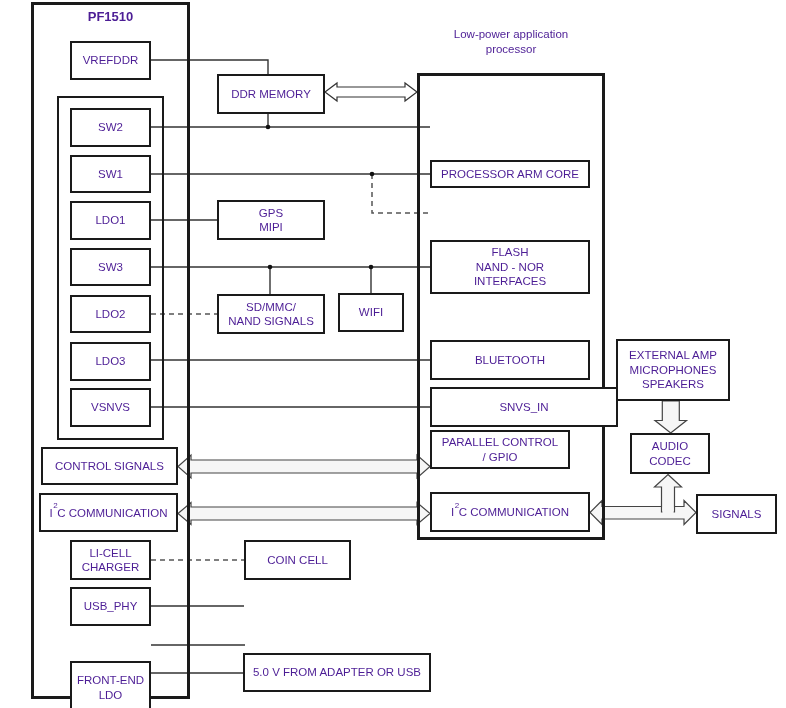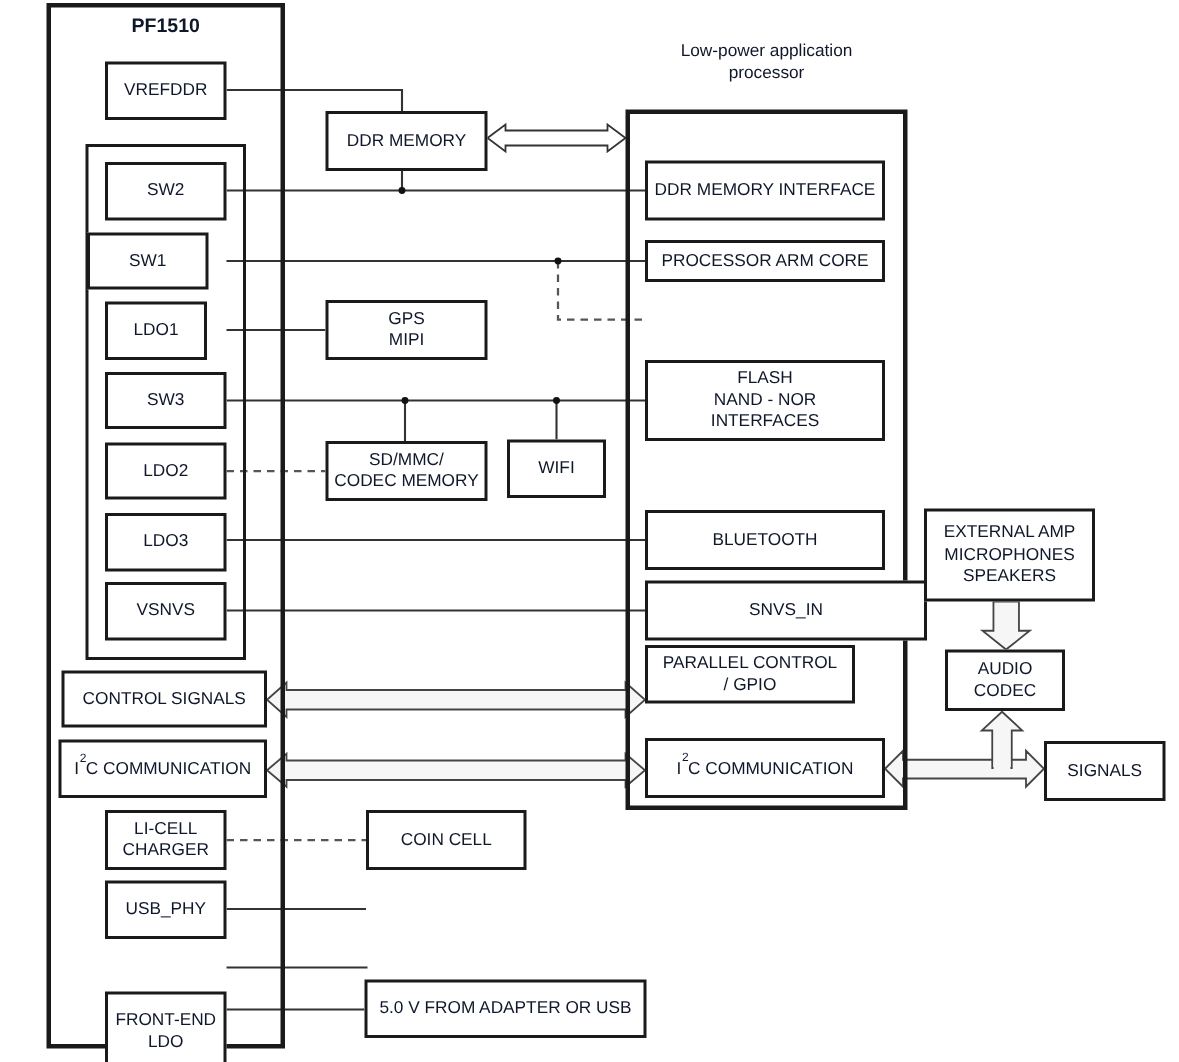--- a/index.html
+++ b/index.html
@@ -1,21 +1,21 @@
 <!DOCTYPE html>
 <html><head>
 <meta charset="utf-8">
 <style>
   html,body{margin:0;padding:0;background:#ffffff;}
   #stage{
     position:relative;
     width:786px;height:708px;
     background:#ffffff;
     font-family:"Liberation Sans", sans-serif;
-    color:#0f172a;
+    color:#4c1d95;
     overflow:hidden;
   }
   #wires{position:absolute;left:0;top:0;width:786px;height:708px;}
   .box{
     position:absolute;
     box-sizing:border-box;
     border:2px solid #1a1a1a;
     background:#ffffff;
     display:flex;align-items:center;justify-content:center;
     text-align:center;
@@ -91,51 +91,50 @@
     </g>
   </svg>
 
   <div class="outer" style="left:31px;top:2px;width:159px;height:697px;"></div>
   <div class="float-label bold" style="left:31px;top:8px;width:159px;height:18px;">PF1510</div>
 
   <div class="box" style="left:70px;top:41px;width:81px;height:39px;">VREFDDR</div>
 
   <div class="group" style="left:57px;top:96px;width:107px;height:344px;"></div>
   <div class="box" style="left:70px;top:108px;width:81px;height:39px;">SW2</div>
-  <div class="box" style="left:58px;top:155px;width:81px;height:38px;">SW1</div>
-  <div class="box" style="left:70px;top:201px;width:68px;height:39px;">LDO1</div>
+  <div class="box" style="left:70px;top:155px;width:81px;height:38px;">SW1</div>
+  <div class="box" style="left:70px;top:201px;width:81px;height:39px;">LDO1</div>
   <div class="box" style="left:70px;top:248px;width:81px;height:38px;">SW3</div>
   <div class="box" style="left:70px;top:295px;width:81px;height:38px;">LDO2</div>
   <div class="box" style="left:70px;top:342px;width:81px;height:39px;">LDO3</div>
   <div class="box" style="left:70px;top:388px;width:81px;height:39px;">VSNVS</div>
 
   <div class="box" style="left:41px;top:447px;width:137px;height:38px;">CONTROL SIGNALS</div>
 
   <div class="box" style="left:39px;top:493px;width:139px;height:39px;"><span><span>I</span><sup class="i2">2</sup><span>C COMMUNICATION</span></span></div>
 
   <div class="box" style="left:70px;top:540px;width:81px;height:40px;">LI-CELL
 CHARGER</div>
   <div class="box" style="left:70px;top:587px;width:81px;height:39px;">USB_PHY</div>
   <div class="box" style="left:70px;top:661px;width:81px;height:53px;">FRONT-END
 LDO</div>
 
   <div class="box" style="left:217px;top:74px;width:108px;height:40px;">DDR MEMORY</div>
   <div class="box" style="left:217px;top:200px;width:108px;height:40px;">GPS
 MIPI</div>
   <div class="box" style="left:217px;top:294px;width:108px;height:40px;">SD/MMC/
-CODEC MEMORY</div>
+NAND SIGNALS</div>
   <div class="box" style="left:338px;top:293px;width:66px;height:39px;text-align:center;">WIFI</div>
   <div class="box" style="left:244px;top:540px;width:107px;height:40px;">COIN CELL</div>
   <div class="box" style="left:243px;top:653px;width:188px;height:39px;">5.0 V FROM ADAPTER OR USB</div>
 
   <div class="float-label" style="left:417px;top:24px;width:188px;height:36px;">Low-power application
 processor</div>
   <div class="outer" style="left:417px;top:73px;width:188px;height:467px;"></div>
 
-  <div class="box" style="left:430px;top:107px;width:160px;height:40px;">DDR MEMORY INTERFACE</div>
   <div class="box" style="left:430px;top:160px;width:160px;height:28px;">PROCESSOR ARM CORE</div>
   <div class="box" style="left:430px;top:240px;width:160px;height:54px;">FLASH
 NAND - NOR
 INTERFACES</div>
   <div class="box" style="left:430px;top:340px;width:160px;height:40px;">BLUETOOTH</div>
   <div class="box" style="left:430px;top:387px;width:188px;height:40px;">SNVS_IN</div>
   <div class="box" style="left:430px;top:430px;width:140px;height:39px;">PARALLEL CONTROL
 / GPIO</div>
   <div class="box" style="left:430px;top:492px;width:160px;height:40px;"><span><span>I</span><sup class="i2">2</sup><span>C COMMUNICATION</span></span></div>
 

